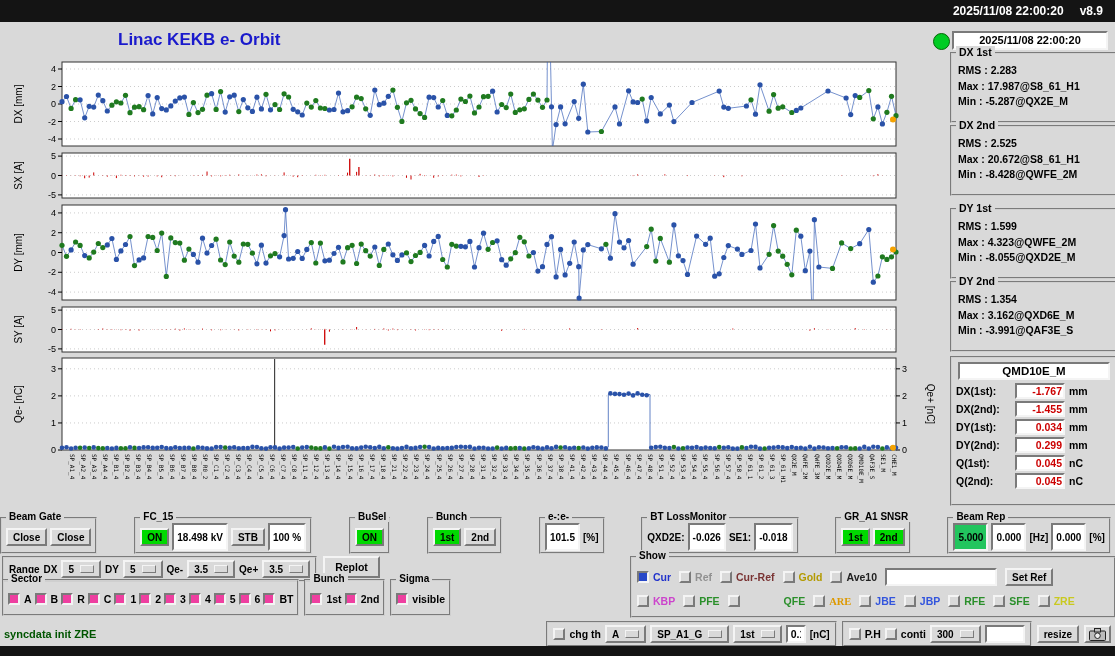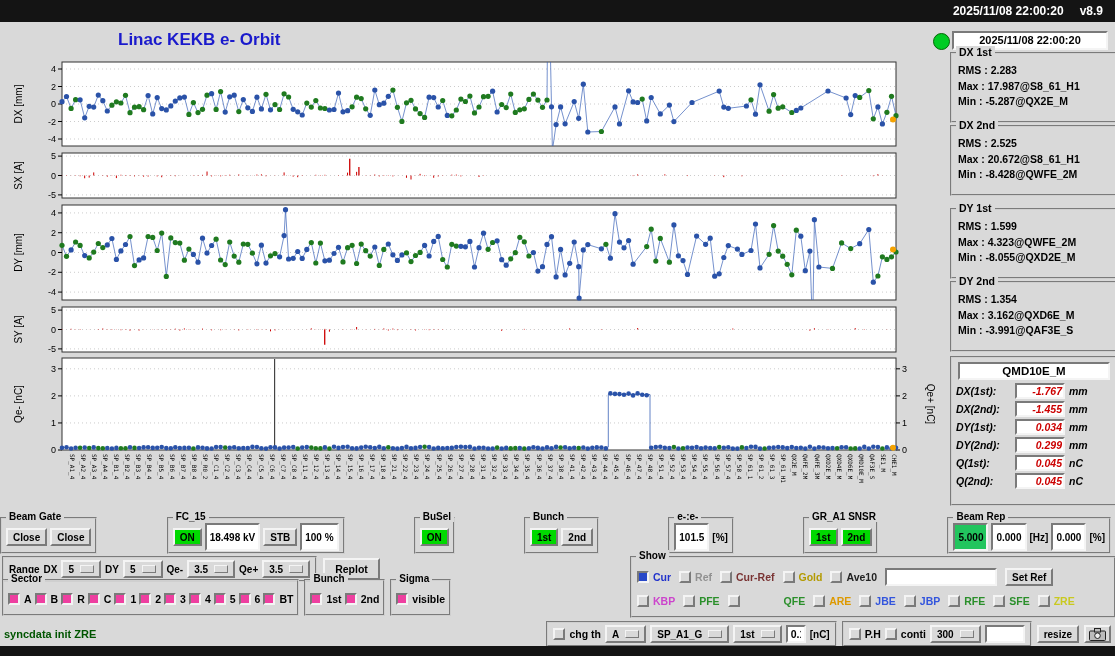--- a/index.html
+++ b/index.html
@@ -27,21 +27,21 @@
   
   .statbox{
     position:absolute;left:950px;width:160px;height:56px;border:2px groove #cfcfcf;
     padding:9px 4px 2px 6px;box-sizing:content-box;
   }
   .statbox-title{position:absolute;top:-8px;left:4px;background:#d9d9d9;padding:0 3px;
     font-size:10.5px;font-weight:bold;}
   .stat-line{font-size:10.5px;font-weight:bold;line-height:15.5px;white-space:nowrap;}
   .qmd{position:absolute;left:950px;top:356px;width:160px;height:140px;border:2px groove #cfcfcf;padding:3px 2px;}
   .qmd-title{font-size:11.5px;font-weight:bold;text-align:center;margin:1px 4px 3px 4px;padding:1px 0;}
-  .qmd-row{display:flex;align-items:center;gap:4px;margin:2px 2px;font-size:10.5px;font-weight:bold;font-style:italic;}
+  .qmd-row{display:flex;align-items:center;gap:4px;margin:2px 2px;font-size:10.5px;font-weight:bold;}
   .qmd-label{width:55px;text-align:left;white-space:nowrap;}
   .qmd-val{width:44px;text-align:right;color:#cc0000;font-size:10.5px;font-weight:bold;padding:0 1px;}
   .qmd-unit{}
 
   
   .btn{
     display:inline-flex;align-items:center;justify-content:center;
     background:#d9d9d9;border:2px solid;border-color:#f4f4f4 #7a7a7a #7a7a7a #f4f4f4;
     font-family:inherit;font-size:10px;font-weight:bold;padding:1px 5px;height:18px;
     box-sizing:border-box;cursor:pointer;white-space:nowrap;color:#000;
@@ -60,21 +60,21 @@
   .opt .ind{width:12px;height:6px;background:#d9d9d9;border:1px solid;
     border-color:#f4f4f4 #7a7a7a #7a7a7a #f4f4f4;}
   .cb{display:inline-flex;align-items:center;gap:4px;font-size:10.5px;font-weight:bold;cursor:pointer;white-space:nowrap;}
   .cb .box{width:12px;height:12px;box-sizing:border-box;background:#d9d9d9;
     border:2px solid;border-color:#f4f4f4 #7a7a7a #7a7a7a #f4f4f4;}
   .cb .box.checked{border-color:#7a7a7a #f4f4f4 #f4f4f4 #7a7a7a;}
   .entry{background:#fff;border:2px solid;border-color:#7a7a7a #f4f4f4 #f4f4f4 #7a7a7a;
     font-family:inherit;font-size:10.5px;font-weight:bold;height:18px;box-sizing:border-box;padding:0 3px;}
 
   .row1{position:absolute;left:0;top:517px;width:1111px;display:flex;gap:2px;justify-content:space-between;}
-  .range-row{position:absolute;left:2px;top:556px;display:flex;gap:6px;align-items:center;}
+  .range-row{position:absolute;left:2px;top:556px;display:flex;gap:6px;align-items:flex-start;}
   .row3{position:absolute;left:2px;top:579px;display:flex;gap:5px;}
   .showframe{position:absolute;left:630px;top:556px;width:474px;height:48px;border:2px groove #cfcfcf;
     padding:7px 3px 3px 5px;}
   .showframe .lft2{position:absolute;top:-8px;left:4px;background:#d9d9d9;padding:0 3px;
     font-size:10px;font-weight:bold;}
   .show-row{display:flex;align-items:center;gap:8px;height:24px;}
   .status-row{position:absolute;left:4px;top:621px;width:1107px;display:flex;align-items:center;}
   .sync-msg{font-size:11px;font-weight:bold;color:#005500;}
   .status-right{margin-left:auto;display:flex;align-items:center;gap:5px;}
   .replot{height:22px;font-size:10.5px;padding:1px 10px;}
@@ -1042,20 +1042,27 @@
     <div class="lft">Bunch</div>
     <button class="btn" style="background: rgb(0, 217, 0);">1st</button>
     <button class="btn">2nd</button>
   </div>
   <div class="lf">
     <div class="lft">e-:e-</div>
     <span class="val sunken">101.5</span>
     <span class="lbl">[%]</span>
   </div>
   <div class="lf">
+    <div class="lft">BT LossMonitor</div>
+    <span class="lbl">QXD2E:</span>
+    <span class="val sunken">-0.026</span>
+    <span class="lbl">SE1:</span>
+    <span class="val sunken">-0.018</span>
+  </div>
+  <div class="lf">
     <div class="lft">GR_A1 SNSR</div>
     <button class="btn" style="background: rgb(0, 217, 0);">1st</button>
     <button class="btn" style="background: rgb(0, 217, 0);">2nd</button>
   </div>
   <div class="lf">
     <div class="lft">Beam Rep</div>
     <span class="val sunken" style="background: #22c55e;">5.000</span>
     <span class="val sunken">0.000</span>
     <span class="lbl">[Hz]</span>
     <span class="val sunken">0.000</span>
@@ -1192,21 +1199,21 @@
     <label class="cb">
         <span class="box"></span>
         <span style="color: rgb(42, 143, 42);">PFE</span>
       </label>
     <label class="cb">
         <span class="box"></span>
         <span style="color: rgb(42, 143, 42); margin-left: 40px;">QFE</span>
       </label>
     <label class="cb">
         <span class="box"></span>
-        <span style="color: rgb(221, 153, 0);">ARE</span>
+        <span style="color: rgb(221, 153, 0); font-family: Liberation Serif, serif;">ARE</span>
       </label>
     <label class="cb">
         <span class="box"></span>
         <span style="color: rgb(51, 85, 221);">JBE</span>
       </label>
     <label class="cb">
         <span class="box"></span>
         <span style="color: rgb(51, 85, 221);">JBP</span>
       </label>
     <label class="cb">

